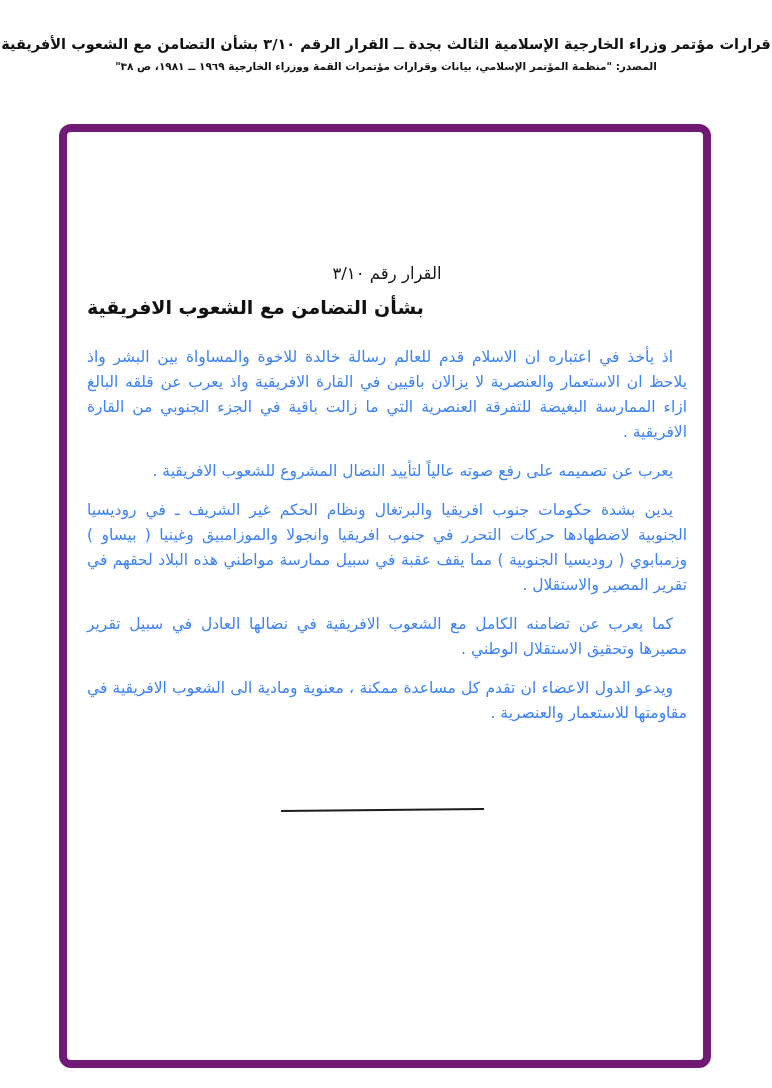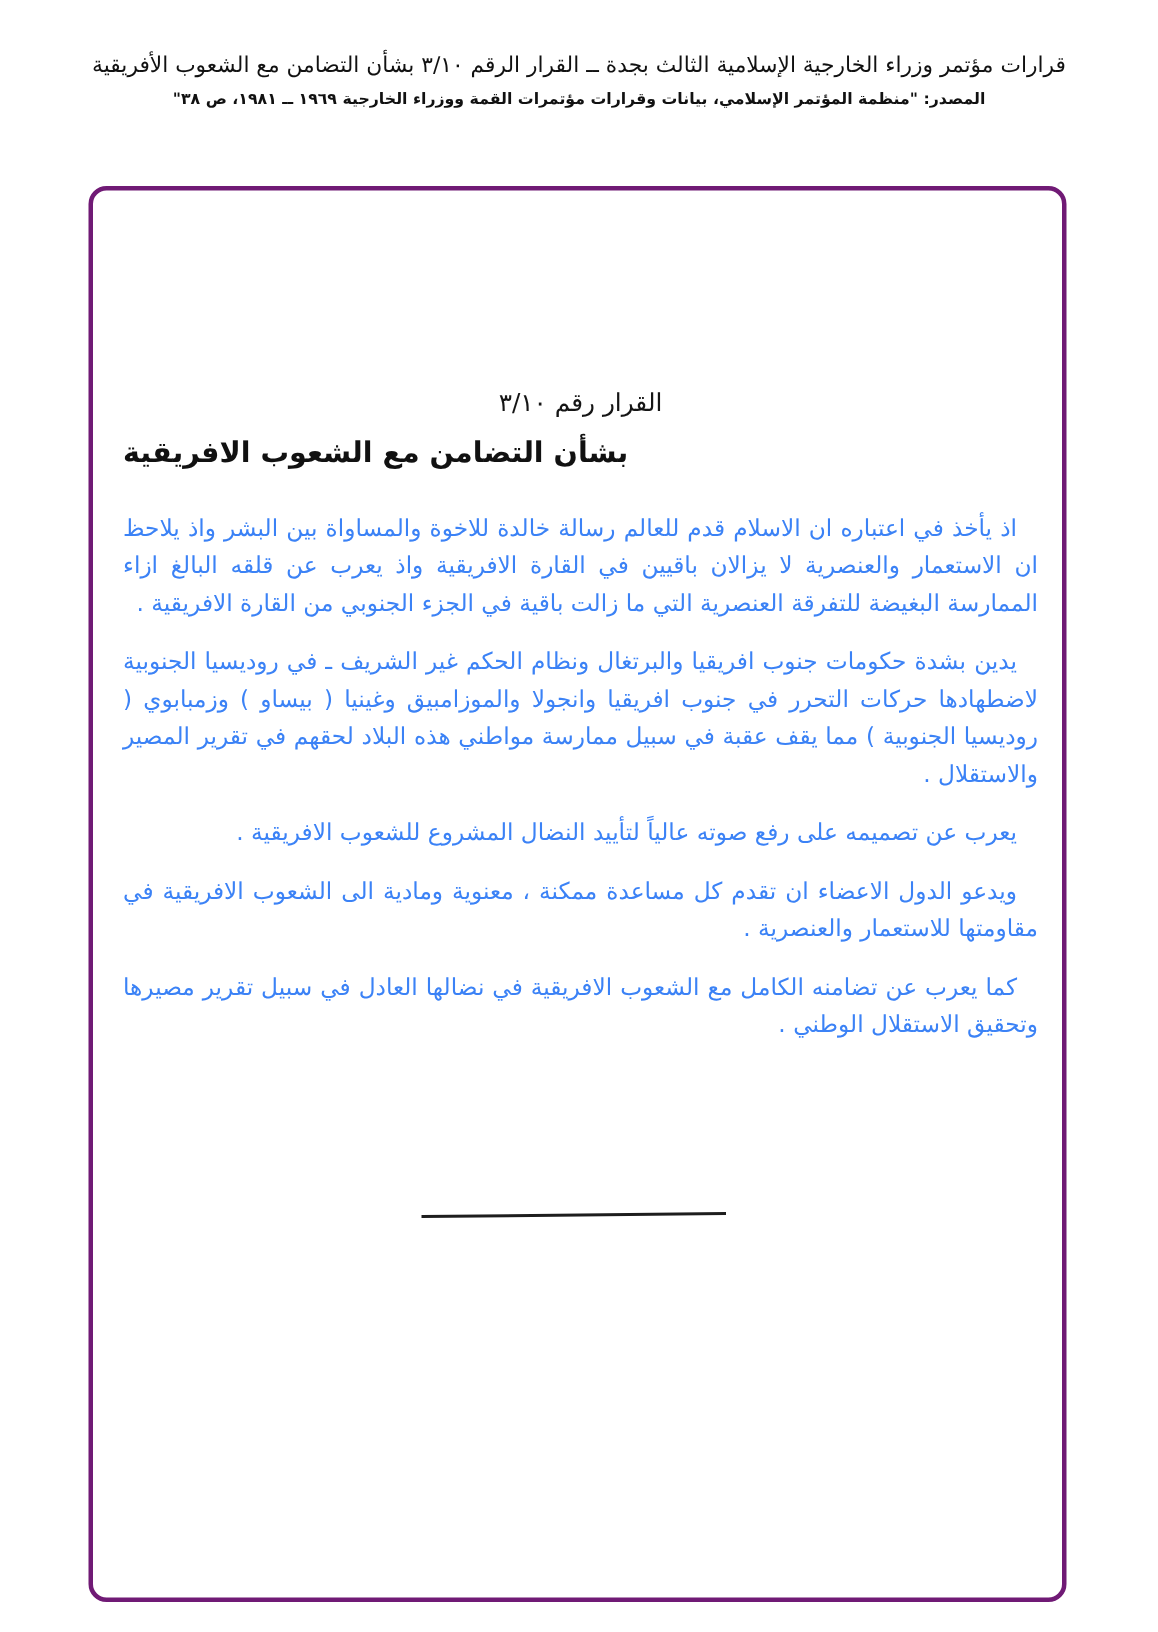--- a/index.html
+++ b/index.html
@@ -6,25 +6,25 @@
   body{
     width:772px;height:1088px;
     background:#ffffff;color:#1a1a1a;
     font-family:"DejaVu Sans",sans-serif;
     position:relative;overflow:hidden;
   }
   .header{
     position:absolute;top:36px;left:0;width:772px;
     text-align:center;direction:rtl;
   }
-  .header-line1{font-size:14.5px;font-weight:normal;color:#111;}
+  .header-line1{font-size:14.5px;font-weight:bold;color:#111;}
   .header-line2{font-size:10.5px;font-weight:bold;color:#111;margin-top:8px;}
   .frame{
     position:absolute;left:59px;top:124px;width:652px;height:944px;
-    border:3px solid #701a75;border-radius:12px;box-sizing:border-box;
+    border:8px solid #701a75;border-radius:12px;box-sizing:border-box;
     background:#ffffff;
   }
   .content{
     position:absolute;inset:0;box-sizing:border-box;
     padding:132px 16px 0 20px;direction:rtl;
   }
   .doc-title{
     text-align:center;font-size:16.5px;font-weight:normal;
     margin:0 0 13px 0;color:#151515;
   }
@@ -51,20 +51,20 @@
 <div class="header">
   <div class="header-line1">قرارات مؤتمر وزراء الخارجية الإسلامية الثالث بجدة ــ القرار الرقم ٣/١٠ بشأن التضامن مع الشعوب الأفريقية</div>
   <div class="header-line2">المصدر: "منظمة المؤتمر الإسلامي، بيانات وقرارات مؤتمرات القمة ووزراء الخارجية ١٩٦٩ ــ ١٩٨١، ص ٣٨"</div>
 </div>
 
 <div class="frame">
   <div class="content">
     <h2 class="doc-title">القرار رقم ٣/١٠</h2>
     <h1 class="doc-subtitle">بشأن التضامن مع الشعوب الافريقية</h1>
     <p class="para">اذ يأخذ في اعتباره ان الاسلام قدم للعالم رسالة خالدة للاخوة والمساواة بين البشر واذ يلاحظ ان الاستعمار والعنصرية لا يزالان باقيين في القارة الافريقية واذ يعرب عن قلقه البالغ ازاء الممارسة البغيضة للتفرقة العنصرية التي ما زالت باقية في الجزء الجنوبي من القارة الافريقية .</p>
+    <p class="para">يعرب عن تصميمه على رفع صوته عالياً لتأييد النضال المشروع للشعوب الافريقية .</p>
     <p class="para">يدين بشدة حكومات جنوب افريقيا والبرتغال ونظام الحكم غير الشريف ـ في روديسيا الجنوبية لاضطهادها حركات التحرر في جنوب افريقيا وانجولا والموزامبيق وغينيا ( بيساو ) وزمبابوي ( روديسيا الجنوبية ) مما يقف عقبة في سبيل ممارسة مواطني هذه البلاد لحقهم في تقرير المصير والاستقلال .</p>
-    <p class="para">يعرب عن تصميمه على رفع صوته عالياً لتأييد النضال المشروع للشعوب الافريقية .</p>
+    <p class="para">كما يعرب عن تضامنه الكامل مع الشعوب الافريقية في نضالها العادل في سبيل تقرير مصيرها وتحقيق الاستقلال الوطني .</p>
     <p class="para">ويدعو الدول الاعضاء ان تقدم كل مساعدة ممكنة ، معنوية ومادية الى الشعوب الافريقية في مقاومتها للاستعمار والعنصرية .</p>
-    <p class="para">كما يعرب عن تضامنه الكامل مع الشعوب الافريقية في نضالها العادل في سبيل تقرير مصيرها وتحقيق الاستقلال الوطني .</p>
   </div>
 </div>
 
 <div class="closing-rule"></div>
 
 </body></html>

